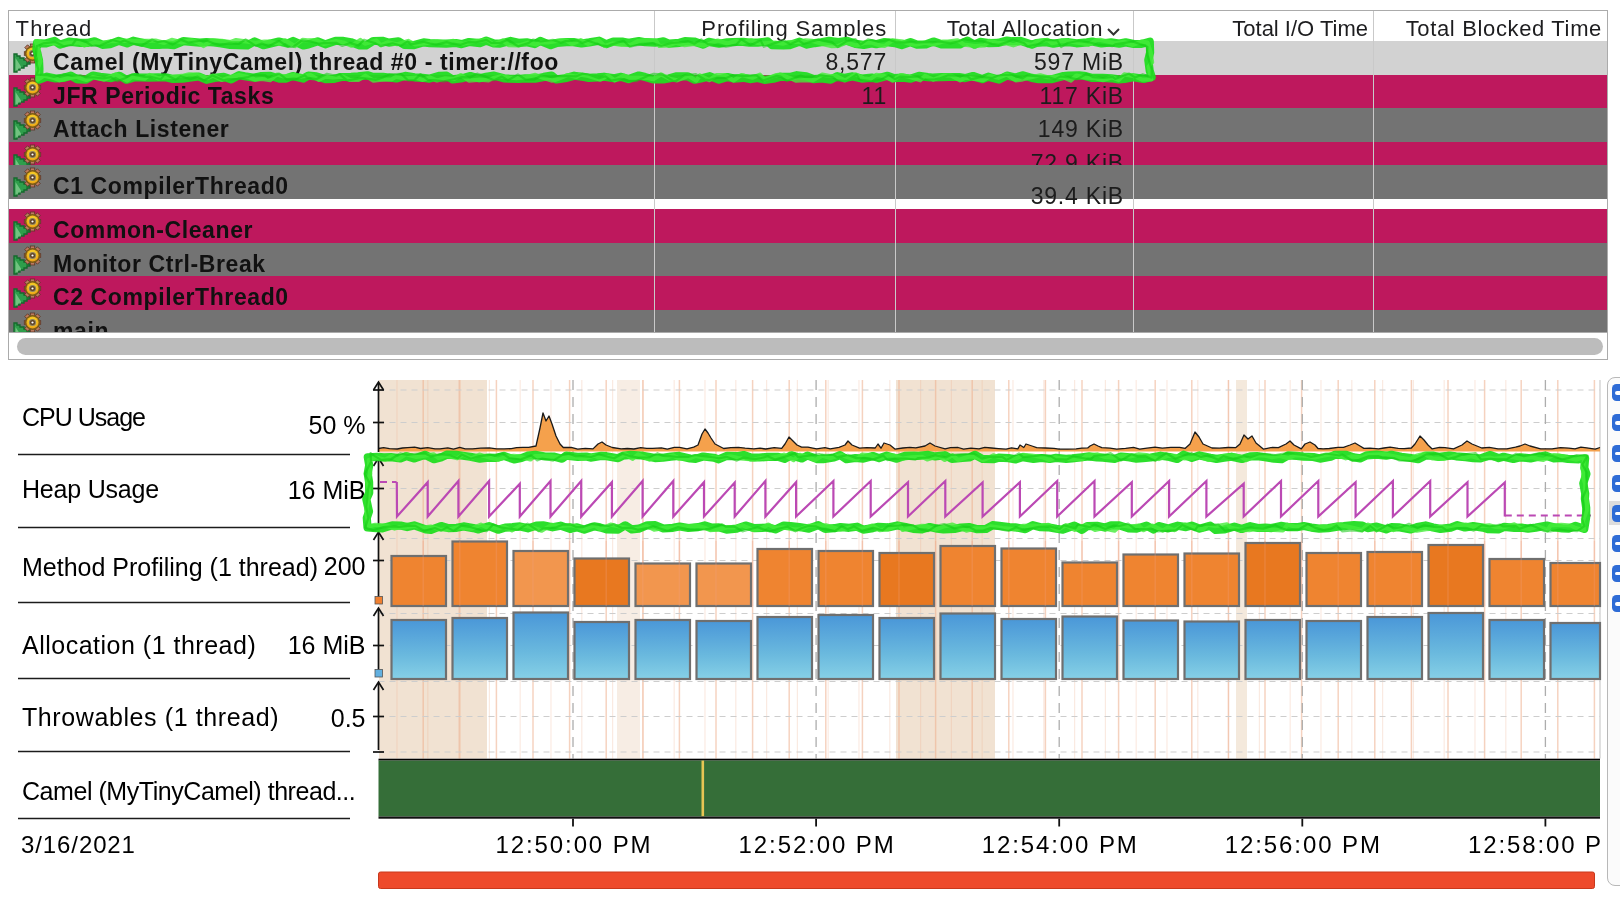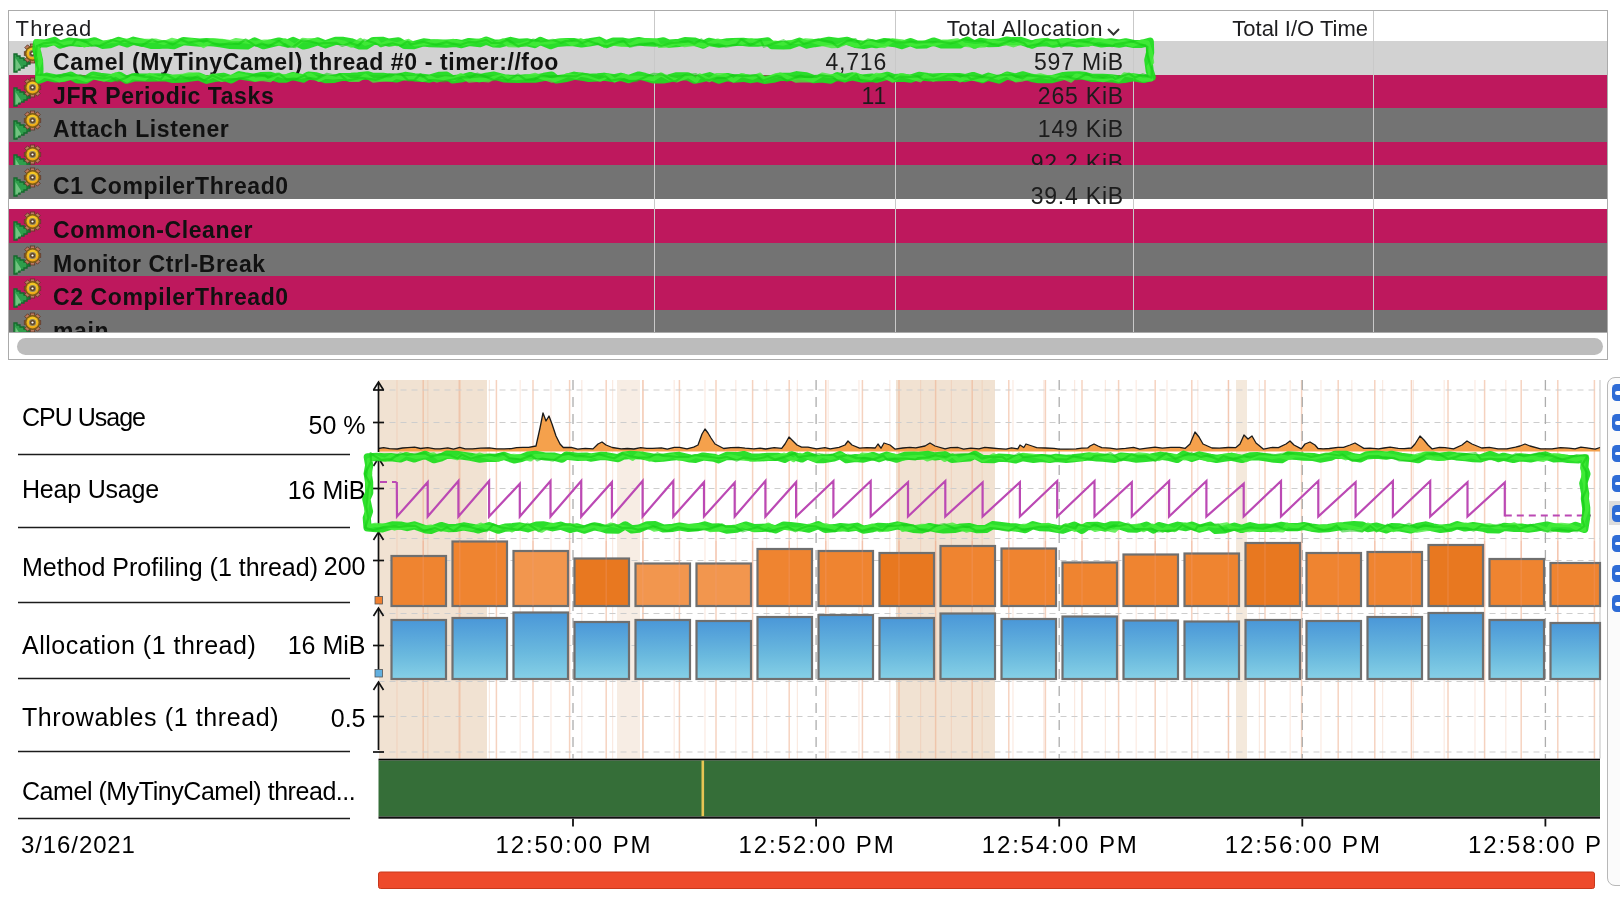--- a/index.html
+++ b/index.html
@@ -29,25 +29,27 @@
 .sicon { position:absolute; left:1611.5px; width:17px; height:17px; border-radius:4.5px; background:#2e6cd6; }
 .sicon span { position:absolute; left:3px; top:7px; width:8px; height:3.5px; background:#fff; border-radius:2px; }
 </style>
 </head>
 <body>
 <div id="page">
 
 <div id="twrap">
   <div id="thead">
     <span class="hlbl" style="left:6.5px;letter-spacing:1.2px">Thread</span>
+    <span class="hlbl" style="right:720px;letter-spacing:0.85px">Profiling Samples</span>
     <span class="hlbl" style="right:504px;letter-spacing:0.6px">Total Allocation</span>
     <svg style="position:absolute;right:486px;top:16px" width="15" height="10" viewBox="0 0 15 10">
           <path d="M2,2 L7.5,7.5 L13,2" fill="none" stroke="#333" stroke-width="2"></path>
         </svg>
     <span class="hlbl" style="right:239px">Total I/O Time</span>
+    <span class="hlbl" style="right:5px;letter-spacing:0.65px">Total Blocked Time</span>
   </div>
   <div id="rowclip">
   <div class="trow sel" style="top:30.0px">
           <svg class="ticon" width="32" height="32" viewBox="0 0 32 32">
 <g>
 <polygon points="3,12 3,30 6,30 6,28 9,28 9,26 13,26 13,24 16,24 16,22 19,22 19,20 16,20 16,18 13,18 13,16 9,16 9,14 6,14 6,12" fill="#2e9e4b" stroke="#156a2d" stroke-width="1.4"></polygon>
 <polygon points="4.5,16 4.5,28.5 7,28.5 7,26.5 10,26.5 10,24.5" fill="#7cc98a" opacity="0.85"></polygon>
 </g>
 <g>
 <g fill="#bd7a60" stroke="#5a3524" stroke-width="0.8">
@@ -62,21 +64,21 @@
 </g>
 <circle cx="21.5" cy="11.5" r="7.6" fill="#7a5c16"></circle>
 <circle cx="21.5" cy="11.5" r="6.1" fill="url(#gold)"></circle>
 <circle cx="21.5" cy="11.5" r="3.6" fill="#8d7f5e"></circle>
 <circle cx="21.5" cy="11.5" r="2.5" fill="#5d4326"></circle>
 <circle cx="21.5" cy="11.5" r="1.1" fill="#fff"></circle>
 </g>
 </svg>
           <span class="tname">Camel (MyTinyCamel) thread #0 - timer://foo</span>
         </div>
-<div class="tnum" style="top:30.0px;right:720px">4,716</div>
+<div class="tnum" style="top:30.0px;right:720px">8,577</div>
 <div class="tnum" style="top:30.0px;right:483px">597 MiB</div>
 <div class="trow odd" style="top:63.6px">
           <svg class="ticon" width="32" height="32" viewBox="0 0 32 32">
 <g>
 <polygon points="3,12 3,30 6,30 6,28 9,28 9,26 13,26 13,24 16,24 16,22 19,22 19,20 16,20 16,18 13,18 13,16 9,16 9,14 6,14 6,12" fill="#2e9e4b" stroke="#156a2d" stroke-width="1.4"></polygon>
 <polygon points="4.5,16 4.5,28.5 7,28.5 7,26.5 10,26.5 10,24.5" fill="#7cc98a" opacity="0.85"></polygon>
 </g>
 <g>
 <g fill="#bd7a60" stroke="#5a3524" stroke-width="0.8">
 <rect x="19.3" y="2" width="4.4" height="3.6"></rect>
@@ -91,21 +93,21 @@
 <circle cx="21.5" cy="11.5" r="7.6" fill="#7a5c16"></circle>
 <circle cx="21.5" cy="11.5" r="6.1" fill="url(#gold)"></circle>
 <circle cx="21.5" cy="11.5" r="3.6" fill="#8d7f5e"></circle>
 <circle cx="21.5" cy="11.5" r="2.5" fill="#5d4326"></circle>
 <circle cx="21.5" cy="11.5" r="1.1" fill="#fff"></circle>
 </g>
 </svg>
           <span class="tname">JFR Periodic Tasks</span>
         </div>
 <div class="tnum" style="top:63.6px;right:720px">11</div>
-<div class="tnum" style="top:63.6px;right:483px">265 KiB</div>
+<div class="tnum" style="top:63.6px;right:483px">117 KiB</div>
 <div class="trow even" style="top:97.2px">
           <svg class="ticon" width="32" height="32" viewBox="0 0 32 32">
 <g>
 <polygon points="3,12 3,30 6,30 6,28 9,28 9,26 13,26 13,24 16,24 16,22 19,22 19,20 16,20 16,18 13,18 13,16 9,16 9,14 6,14 6,12" fill="#2e9e4b" stroke="#156a2d" stroke-width="1.4"></polygon>
 <polygon points="4.5,16 4.5,28.5 7,28.5 7,26.5 10,26.5 10,24.5" fill="#7cc98a" opacity="0.85"></polygon>
 </g>
 <g>
 <g fill="#bd7a60" stroke="#5a3524" stroke-width="0.8">
 <rect x="19.3" y="2" width="4.4" height="3.6"></rect>
                 <rect x="19.3" y="17.4" width="4.4" height="3.6"></rect>
@@ -144,21 +146,21 @@
 <rect x="24.4" y="15.4" width="4" height="4" transform="rotate(45 26.4 17.4)"></rect>
 </g>
 <circle cx="21.5" cy="11.5" r="7.6" fill="#7a5c16"></circle>
 <circle cx="21.5" cy="11.5" r="6.1" fill="url(#gold)"></circle>
 <circle cx="21.5" cy="11.5" r="3.6" fill="#8d7f5e"></circle>
 <circle cx="21.5" cy="11.5" r="2.5" fill="#5d4326"></circle>
 <circle cx="21.5" cy="11.5" r="1.1" fill="#fff"></circle>
 </g>
 </svg>
         </div>
-<div class="tnum" style="top:130.8px;right:483px">92.2 KiB</div>
+<div class="tnum" style="top:130.8px;right:483px">72.9 KiB</div>
 <div class="trow even" style="top:154px">
           <svg class="ticon" width="32" height="32" viewBox="0 0 32 32">
 <g>
 <polygon points="3,12 3,30 6,30 6,28 9,28 9,26 13,26 13,24 16,24 16,22 19,22 19,20 16,20 16,18 13,18 13,16 9,16 9,14 6,14 6,12" fill="#2e9e4b" stroke="#156a2d" stroke-width="1.4"></polygon>
 <polygon points="4.5,16 4.5,28.5 7,28.5 7,26.5 10,26.5 10,24.5" fill="#7cc98a" opacity="0.85"></polygon>
 </g>
 <g>
 <g fill="#bd7a60" stroke="#5a3524" stroke-width="0.8">
 <rect x="19.3" y="2" width="4.4" height="3.6"></rect>
                 <rect x="19.3" y="17.4" width="4.4" height="3.6"></rect>

